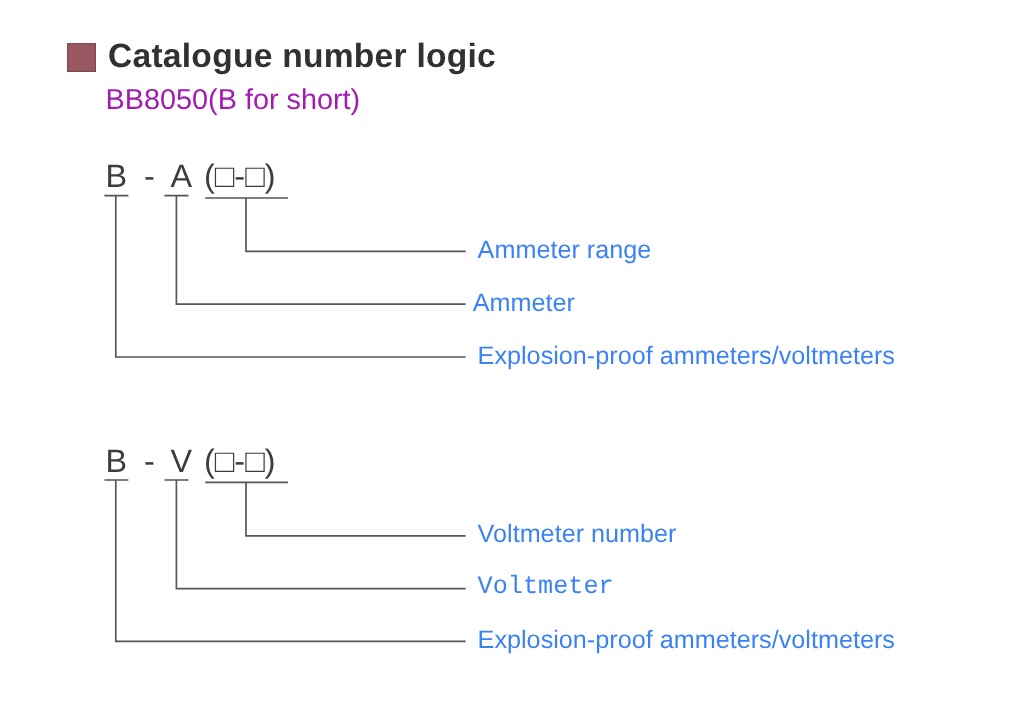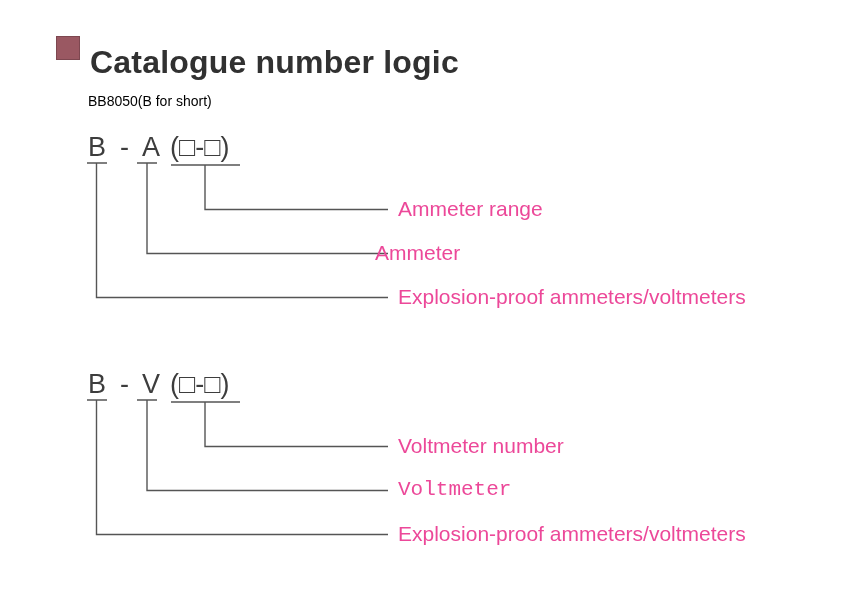--- a/index.html
+++ b/index.html
@@ -19,53 +19,52 @@
   }
   .abs { position: absolute; }
 
   .title-marker {
     left: 56px; top: 36px;
     width: 24px; height: 24px;
     border: 1px solid #7d4750;
   }
   .page-title {
     left: 90px; top: 30px;
-    font-size: 32px;
+    font-size: 28px;
     font-weight: bold;
     line-height: 34px;
     color: #313131;
     letter-spacing: 0.2px;
-    margin-top: 15px;
   }
   .subtitle {
-    left: 88px; top: 87px;
-    font-size: 14px;
+    left: 88px; top: 70px;
+    font-size: 24px;
     line-height: 28px;
-    color: #000000;
+    color: #a21caf;
   }
 
   .code-token {
     font-size: 27px;
     line-height: 30px;
     color: #3d3d3d;
   }
   .connector-svg {
     left: 0; top: 0;
     width: 843px; height: 600px;
     pointer-events: none;
   }
   .connector-svg path {
     fill: none;
     stroke: #555555;
     stroke-width: 1.4;
   }
   .callout-label {
     font-size: 21px;
     line-height: 26px;
-    color: #ec4899;
+    color: #3b82f6;
     white-space: nowrap;
   }
 </style>
 </head>
 <body>
 
 <div class="page">
 
   <div class="abs title-marker" style="background: rgb(154, 88, 98);"></div>
   <div class="abs page-title">Catalogue number logic</div>
@@ -82,21 +81,21 @@
     <path d="M87 400 H107 M96.5 400 V534.5 H388"></path>
   </svg>
 
   <div>
     <span class="abs code-token" style="left:88px; top:132px;">B</span>
     <span class="abs code-token" style="left:120px; top:132px;">-</span>
     <span class="abs code-token" style="left:142px; top:132px;">A</span>
     <span class="abs code-token" style="left:170px; top:132px;">(□-□)</span>
 
     <span class="abs callout-label" style="left:398px; top:196px;">Ammeter range</span>
-    <span class="abs callout-label" style="left:375px; top:240px;">Ammeter</span>
+    <span class="abs callout-label" style="left:394px; top:240px;">Ammeter</span>
     <span class="abs callout-label" style="left:398px; top:284px;">Explosion-proof ammeters/voltmeters</span>
   </div>
 
   <div>
     <span class="abs code-token" style="left:88px; top:369px;">B</span>
     <span class="abs code-token" style="left:120px; top:369px;">-</span>
     <span class="abs code-token" style="left:142px; top:369px;">V</span>
     <span class="abs code-token" style="left:170px; top:369px;">(□-□)</span>
 
     <span class="abs callout-label" style="left:398px; top:433px;">Voltmeter number</span>

